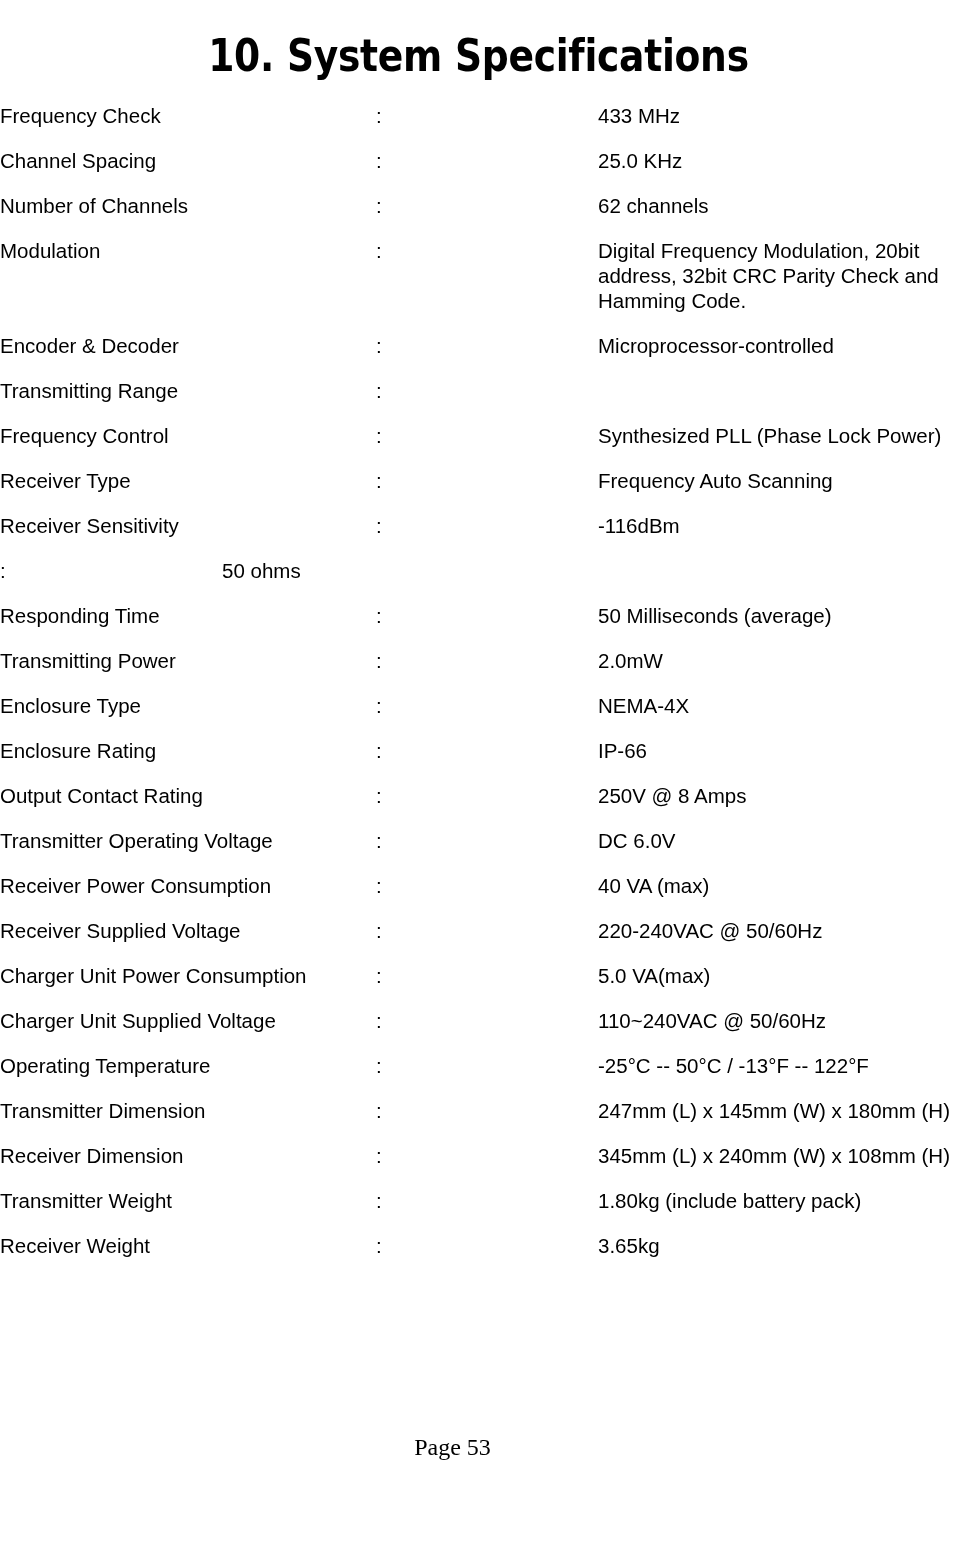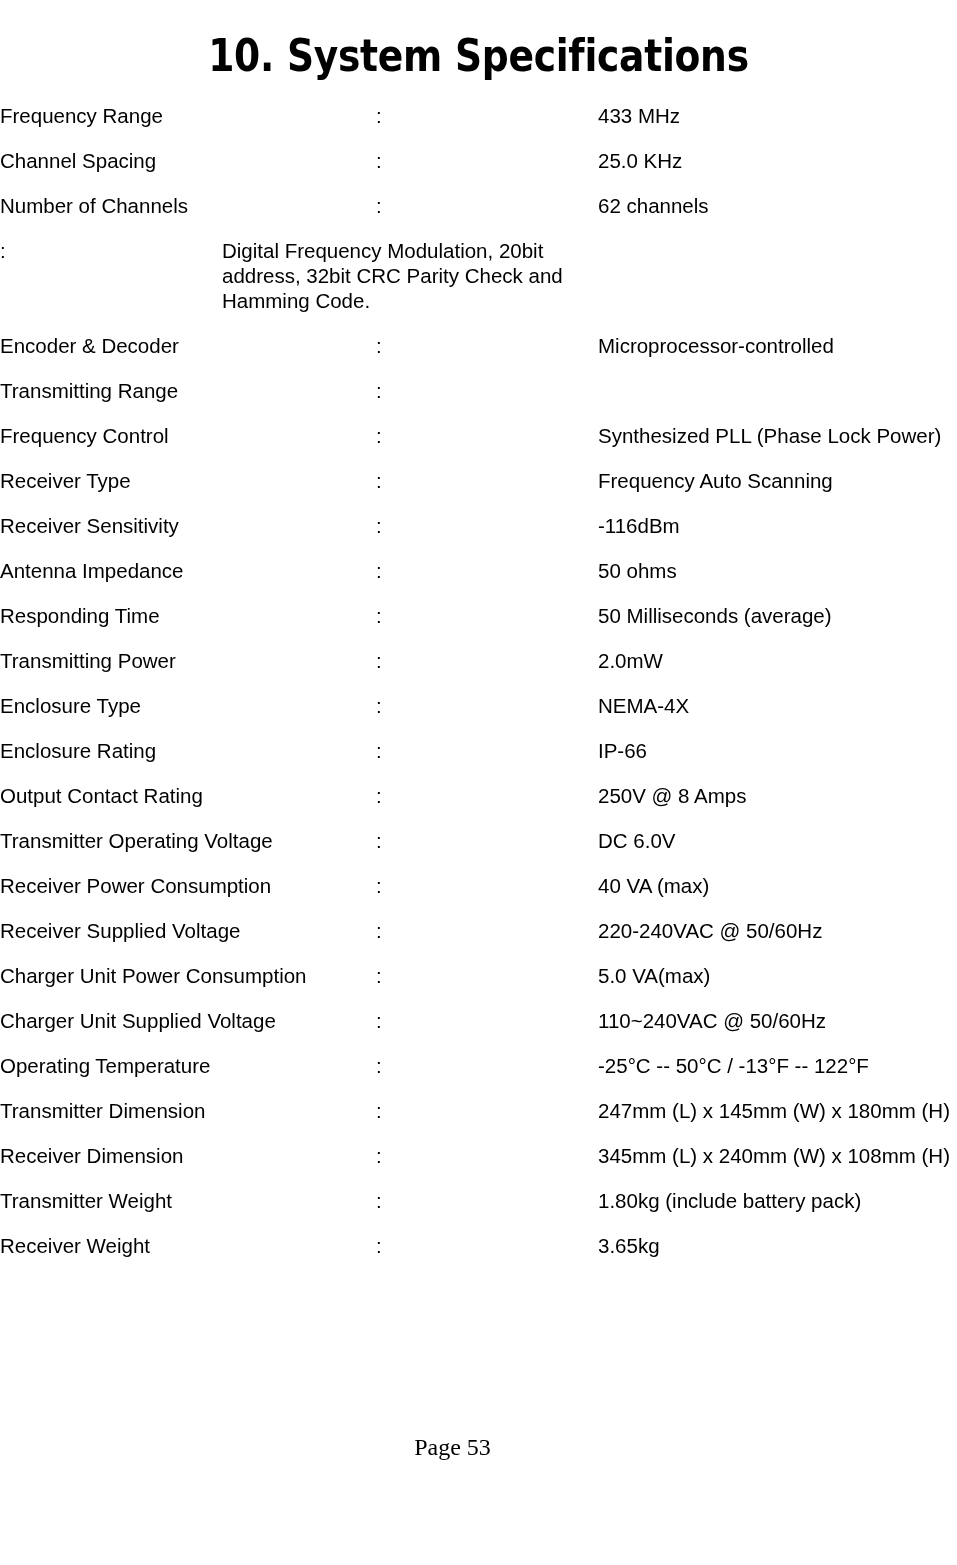--- a/index.html
+++ b/index.html
@@ -92,35 +92,36 @@
 </style>
 </head>
 <body>
 
 <div class="page">
 
   <h1 class="doc-title">10. System Specifications</h1>
 
   <div class="spec-table" id="spec-table">
       <div class="spec-row">
-        <div class="spec-label">Frequency Range</div>
+        <div class="spec-label">Frequency Check</div>
         <div class="spec-colon">:</div>
         <div class="spec-value nowrap">433 MHz</div>
       </div>
       <div class="spec-row">
         <div class="spec-label">Channel Spacing</div>
         <div class="spec-colon">:</div>
         <div class="spec-value nowrap">25.0 KHz</div>
       </div>
       <div class="spec-row">
         <div class="spec-label">Number of Channels</div>
         <div class="spec-colon">:</div>
         <div class="spec-value nowrap">62 channels</div>
       </div>
       <div class="spec-row">
+        <div class="spec-label">Modulation</div>
         <div class="spec-colon">:</div>
         <div class="spec-value">Digital Frequency Modulation, 20bit
 address, 32bit CRC Parity Check and
 Hamming Code.</div>
       </div>
       <div class="spec-row">
         <div class="spec-label">Encoder &amp; Decoder</div>
         <div class="spec-colon">:</div>
         <div class="spec-value nowrap">Microprocessor-controlled</div>
       </div>
@@ -137,21 +138,20 @@
         <div class="spec-label">Receiver Type</div>
         <div class="spec-colon">:</div>
         <div class="spec-value nowrap">Frequency Auto Scanning</div>
       </div>
       <div class="spec-row">
         <div class="spec-label">Receiver Sensitivity</div>
         <div class="spec-colon">:</div>
         <div class="spec-value nowrap">-116dBm</div>
       </div>
       <div class="spec-row">
-        <div class="spec-label">Antenna Impedance</div>
         <div class="spec-colon">:</div>
         <div class="spec-value nowrap">50 ohms</div>
       </div>
       <div class="spec-row">
         <div class="spec-label">Responding Time</div>
         <div class="spec-colon">:</div>
         <div class="spec-value nowrap">50 Milliseconds (average)</div>
       </div>
       <div class="spec-row">
         <div class="spec-label">Transmitting Power</div>

